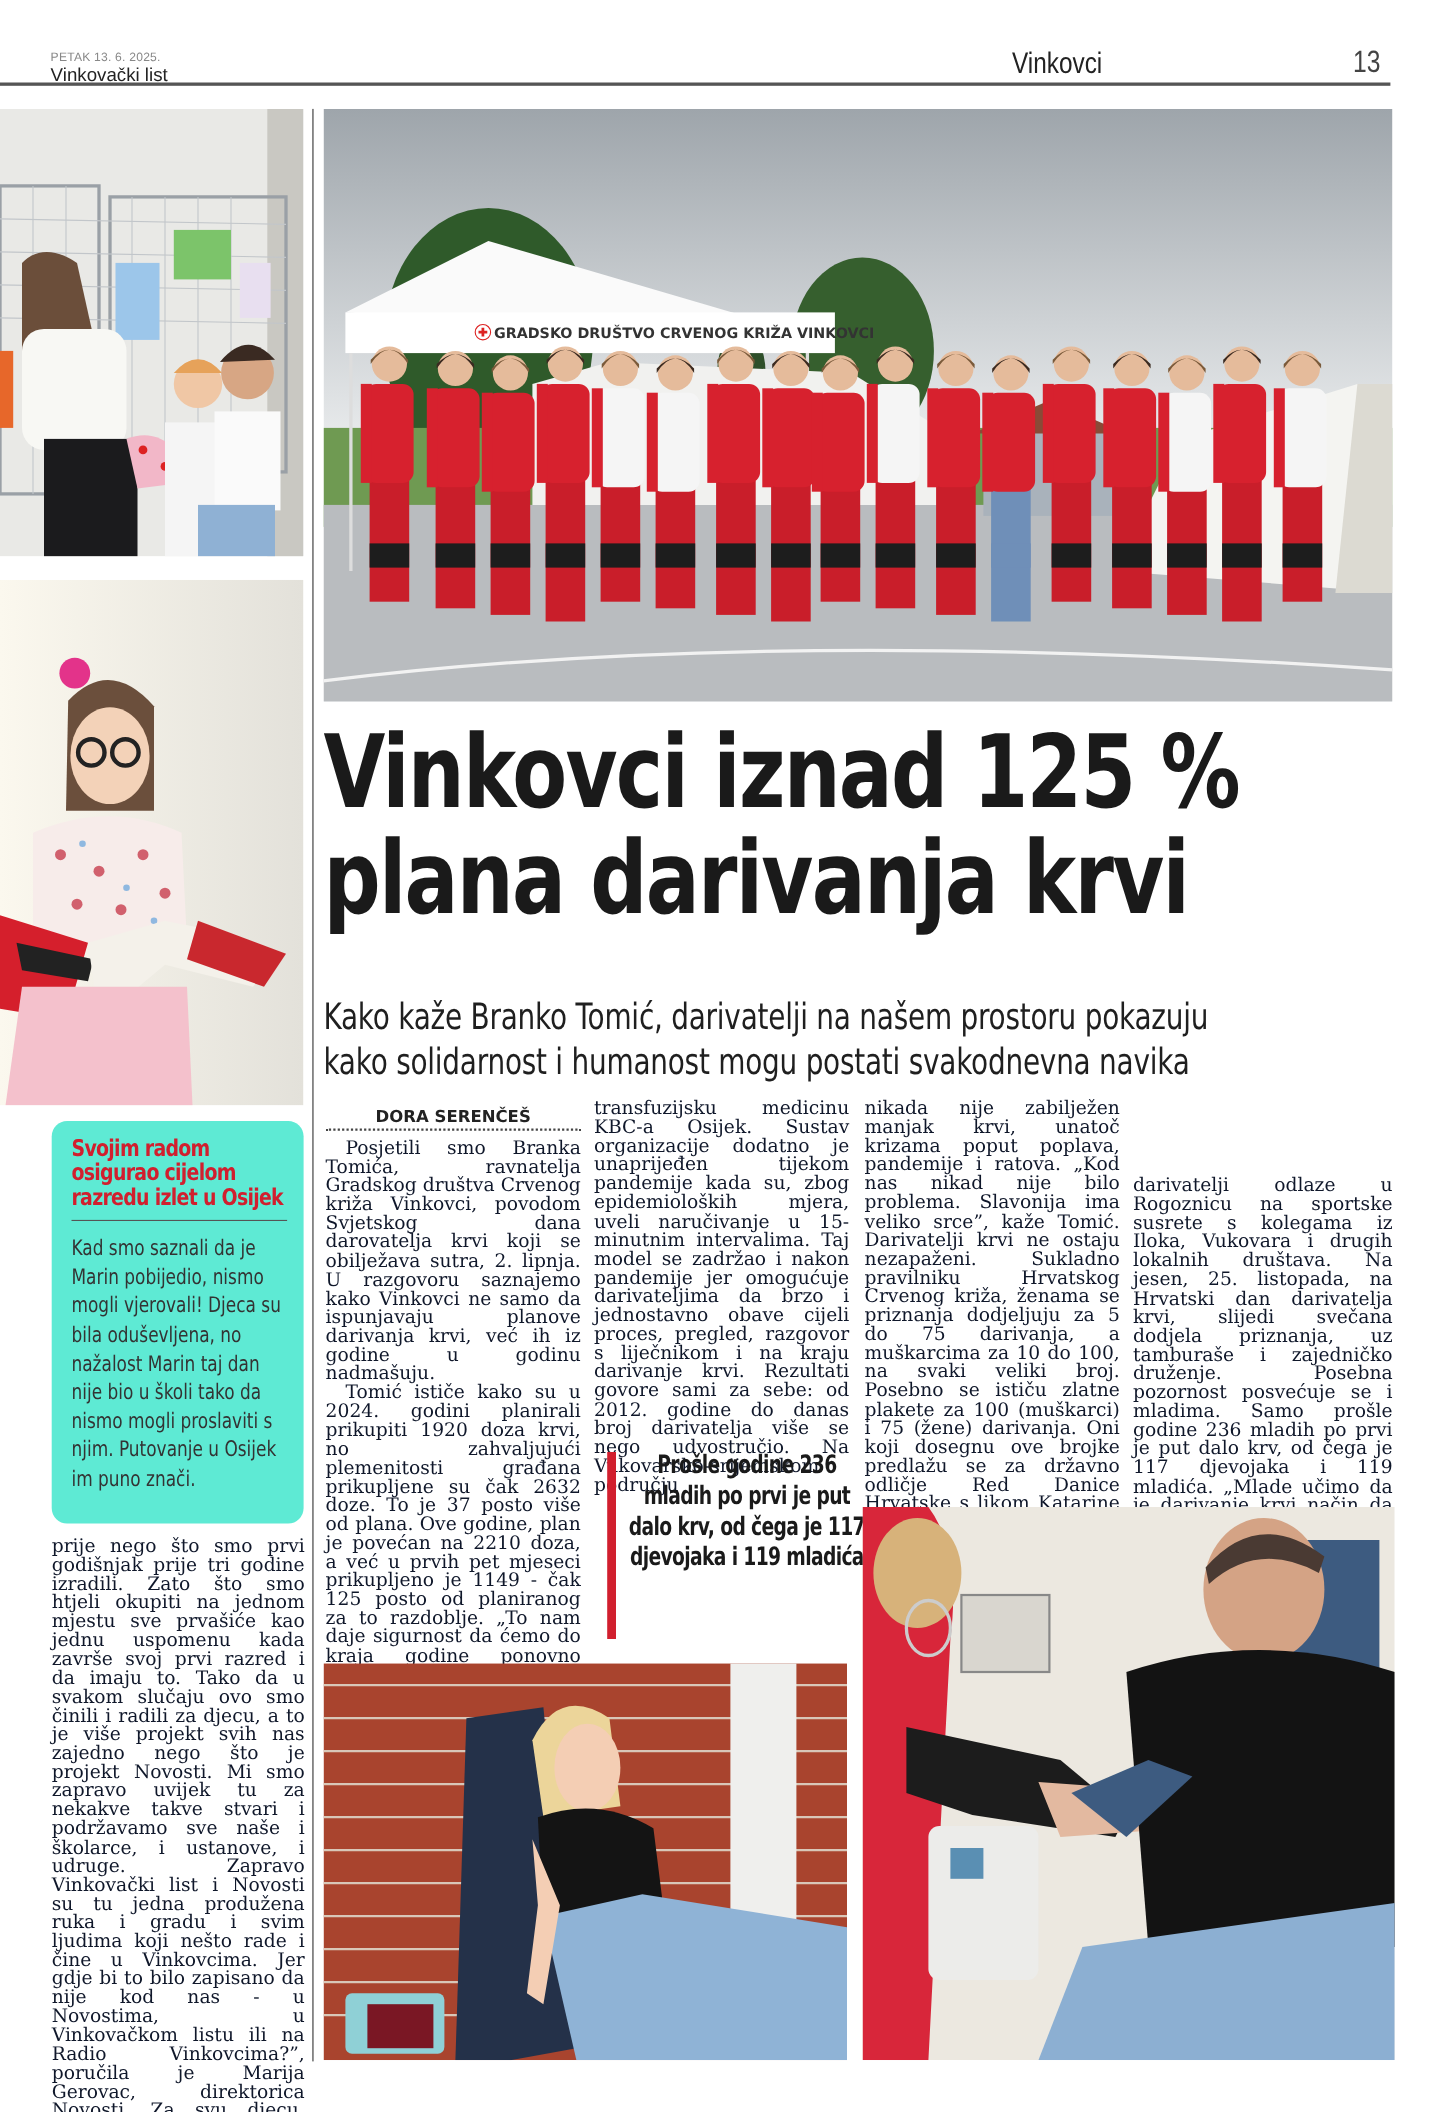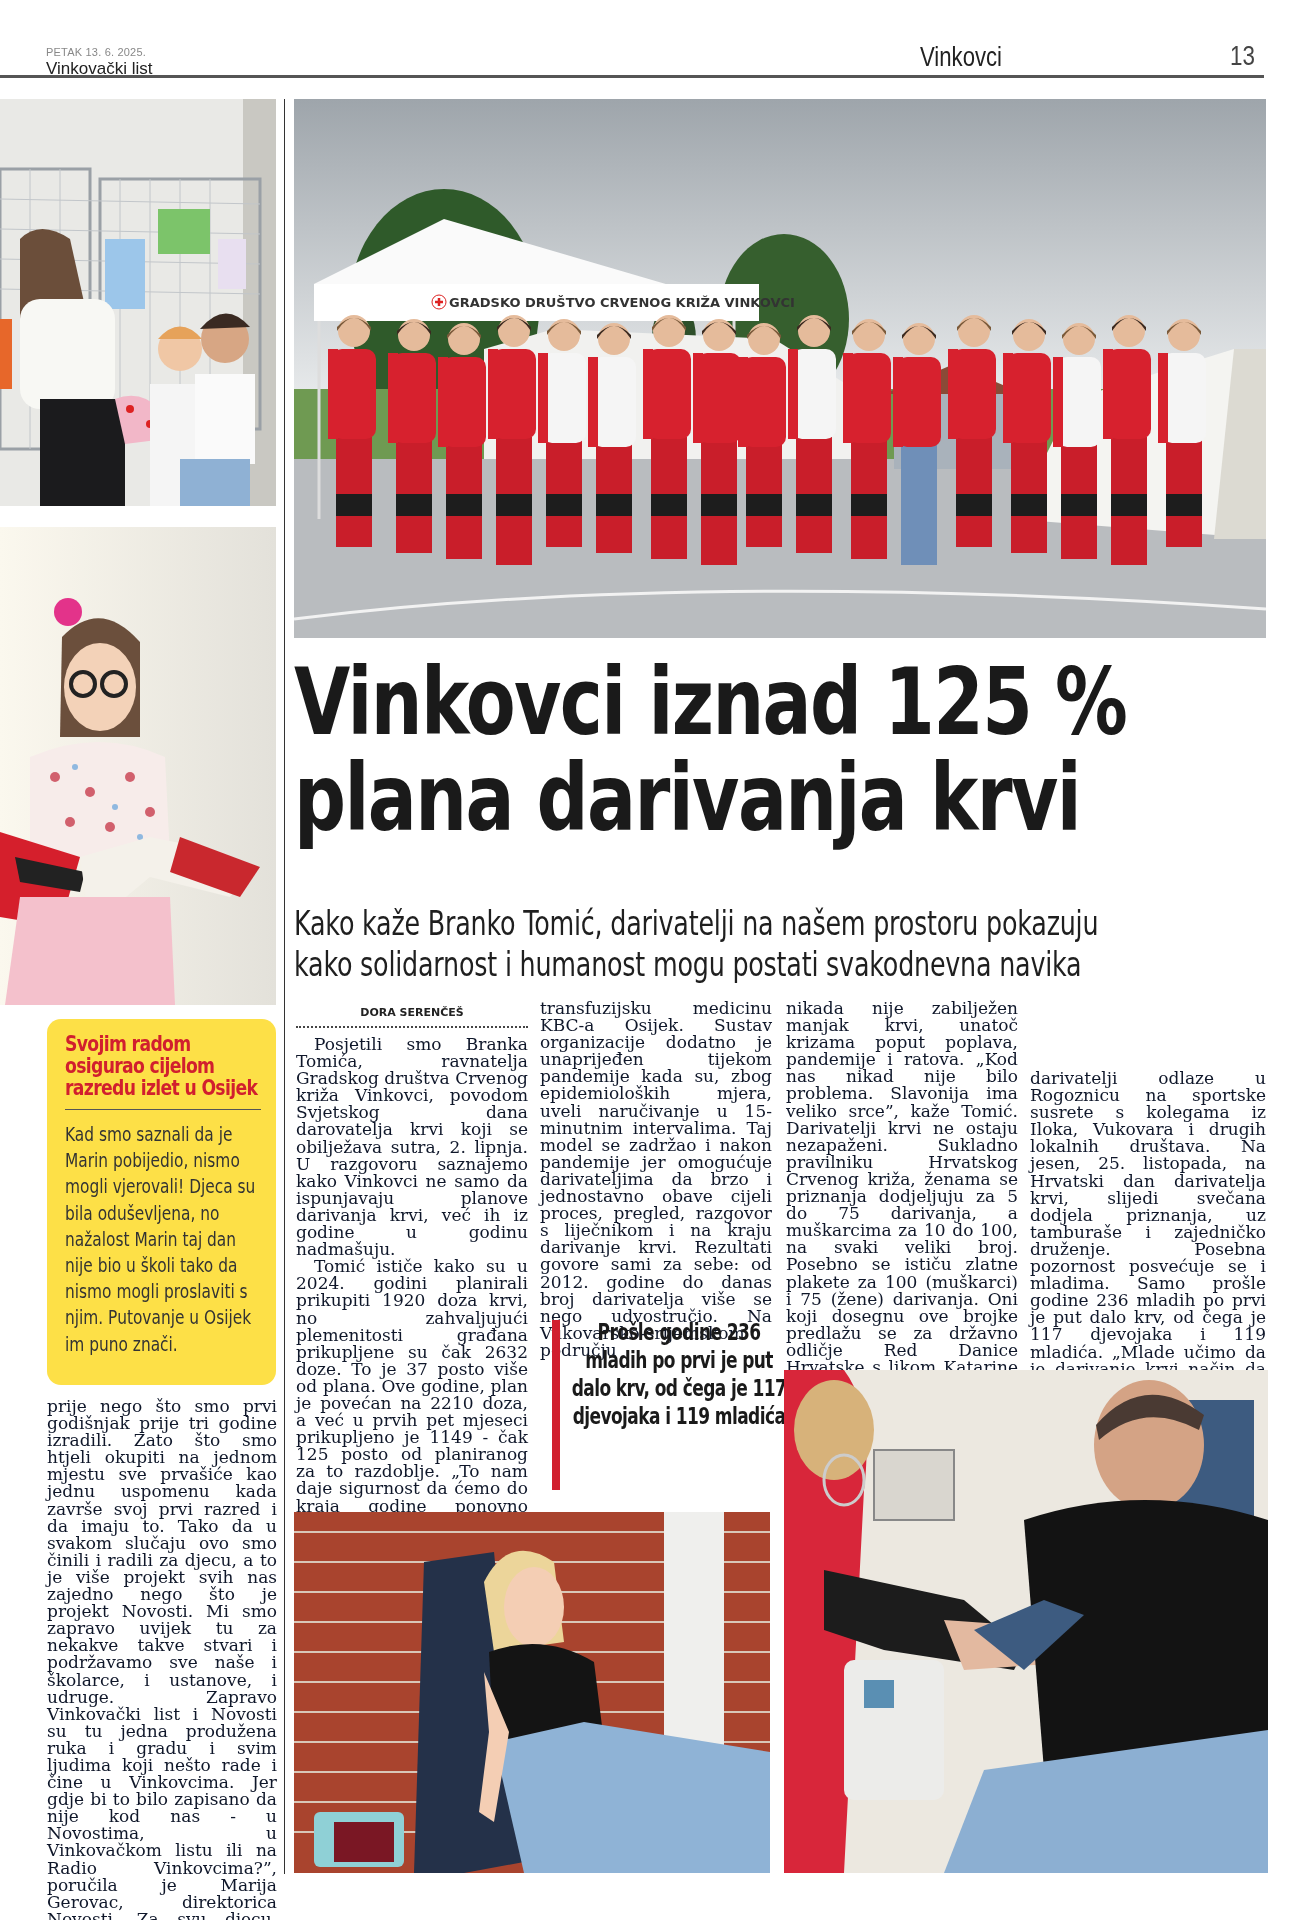--- a/index.html
+++ b/index.html
@@ -24,35 +24,35 @@
   .ph-girl { left: 0; top: 527px; width: 276px; height: 478px; }
   .ph-team { left: 294px; top: 99px; width: 972px; height: 539px; }
   .ph-woman { left: 294px; top: 1512px; width: 476px; height: 361px; }
   .ph-man { left: 784px; top: 1370px; width: 484px; height: 503px; }
 
   
   .headline { left: 294px; top: 655px; width: 1000px; font-family: "DejaVu Sans", sans-serif; font-weight: bold; font-size: 92px; line-height: 96px; color: #1a1a1a; letter-spacing: -2px; transform: scaleX(0.79); transform-origin: left top; white-space: nowrap; }
   .subhead { left: 294px; top: 903px; width: 1200px; font-family: "DejaVu Sans", sans-serif; font-size: 33px; line-height: 41px; color: #1f1f1f; transform: scaleX(0.77); transform-origin: left top; white-space: nowrap; letter-spacing: -0.3px; }
 
   
-  .byline { left: 296px; top: 1006px; width: 232px; text-align: center; font-family: "DejaVu Sans", sans-serif; font-weight: bold; font-size: 11px; color: #222; }
+  .byline { left: 296px; top: 1006px; width: 232px; text-align: center; font-family: "DejaVu Sans", sans-serif; font-weight: bold; font-size: 15px; color: #222; }
   .byline-rule { left: 296px; top: 1026px; width: 232px; border-top: 2px dotted #444; }
 
   
   .col { font-size: 17px; line-height: 17.1px; text-align: justify; color: #0f172a; hyphens: manual; }
   .col p { text-indent: 0; }
   .col p.ind { text-indent: 18px; }
   .col-a { left: 296px; top: 1036px; width: 232px; }
   .col-b { left: 540px; top: 1000px; width: 232px; }
   .col-c { left: 786px; top: 1000px; width: 232px; }
   .col-d { left: 1030px; top: 1053px; width: 236px; margin-top: 17px; }
   .col-left { left: 47px; top: 1398px; width: 230px; }
 
   
-  .box { left: 47px; top: 1019px; width: 229px; height: 366px; background: #fde047; border-radius: 14px; padding: 14px 18px 0 18px; }
+  .box { left: 47px; top: 1019px; width: 229px; height: 366px; background: #5eead4; border-radius: 14px; padding: 14px 18px 0 18px; }
   .box-title { font-family: "DejaVu Sans", sans-serif; font-weight: bold; font-size: 21px; line-height: 22px; color: #d11f2e; letter-spacing: -0.8px; transform: scaleX(0.82); transform-origin: left top; width: 240px; }
   .box-rule { margin-top: 10px; height: 1px; background: #555; width: 196px; }
   .box-text { margin-top: 12px; font-family: "DejaVu Sans", sans-serif; font-size: 19.5px; line-height: 26.2px; color: #333; transform: scaleX(0.79); transform-origin: left top; width: 250px; }
 
   
   .pull { left: 552px; top: 1320px; width: 230px; height: 172px; text-align: center; }
   .pull-bar { position: absolute; left: 0; top: 0; width: 8px; height: 170px; background: #d11f2e; }
   .pull-text { position: absolute; left: 16px; top: -2px; font-family: "DejaVu Sans", sans-serif; font-weight: bold; font-size: 23px; line-height: 28px; color: #1a1a1a; letter-spacing: -0.8px; transform: scaleX(0.74); transform-origin: left top; width: 300px; }
 </style>
 </head>

